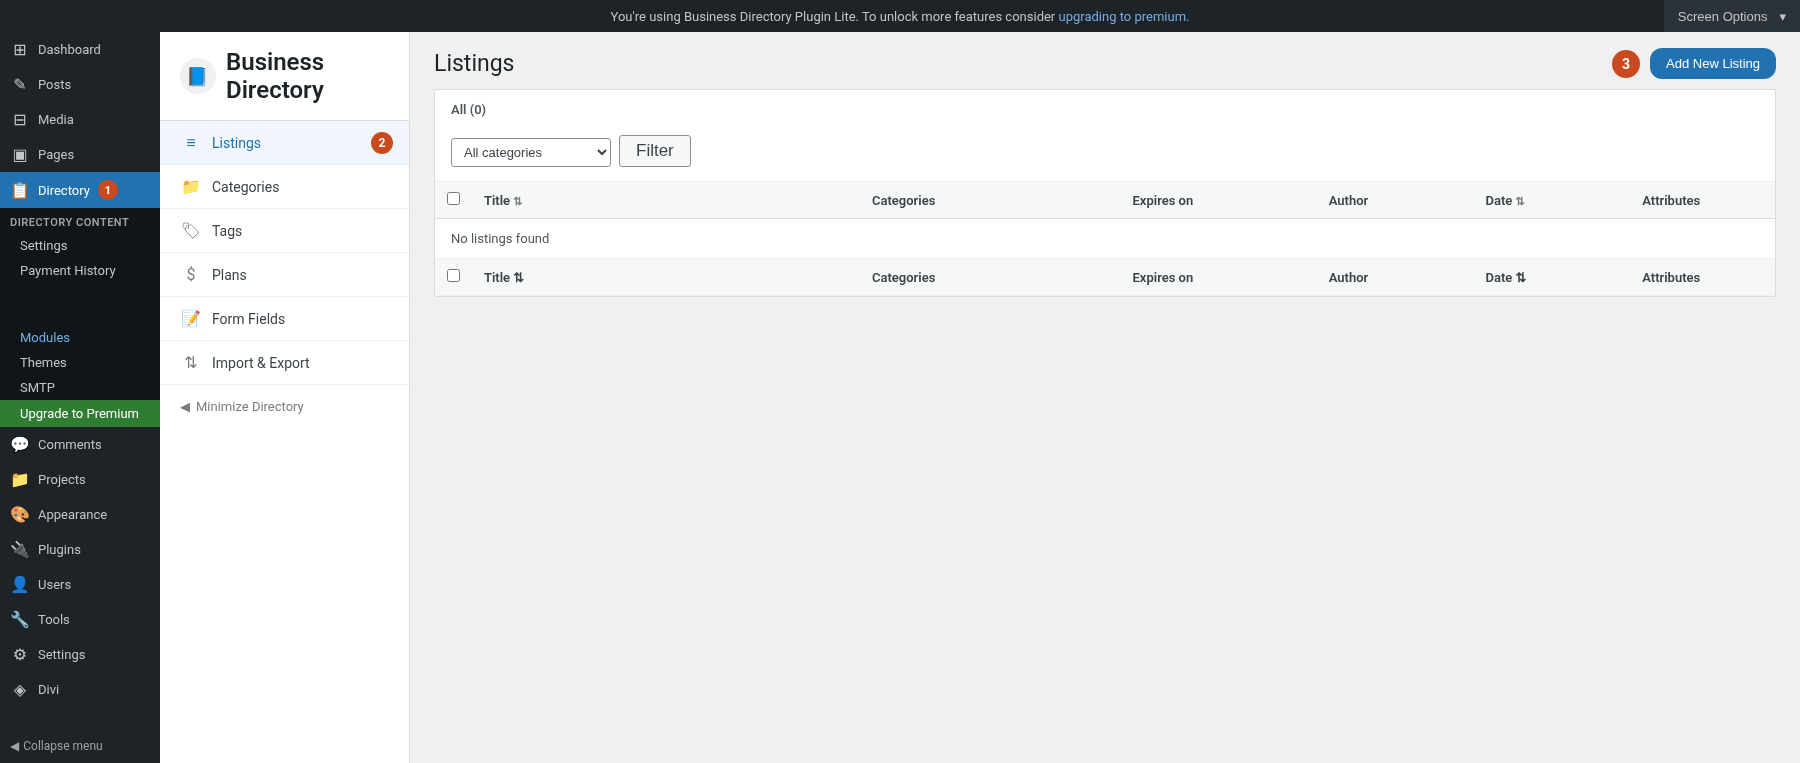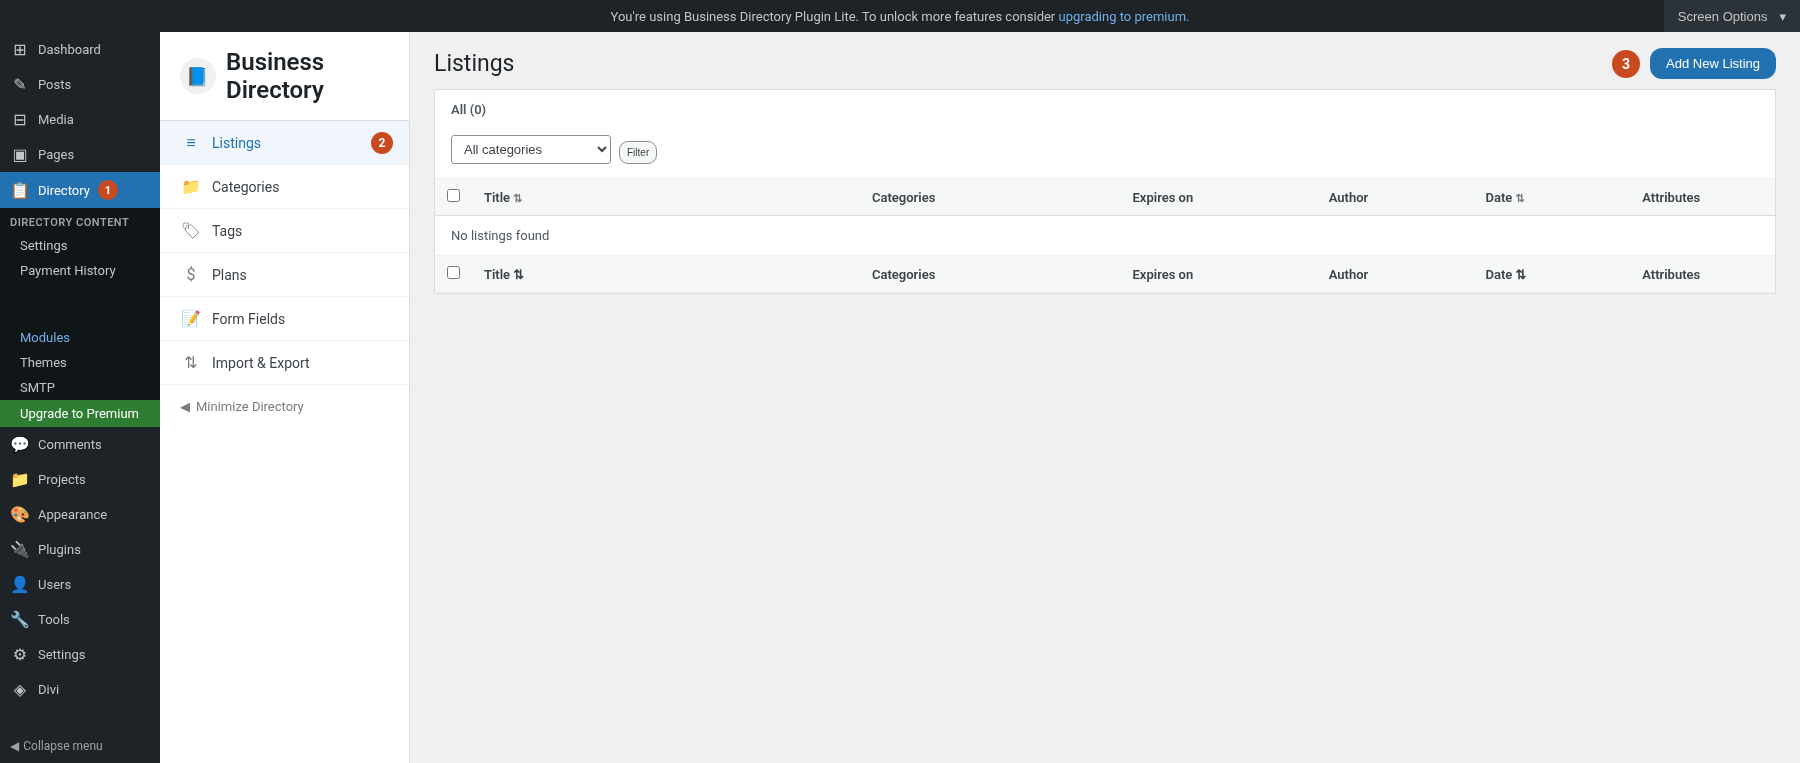--- a/index.html
+++ b/index.html
@@ -252,25 +252,25 @@
     .category-select {
       padding: 5px 8px;
       border: 1px solid #8c8f94;
       border-radius: 3px;
       font-size: 13px;
       color: #3c434a;
       background: #fff;
       min-width: 160px;
     }
     .filter-btn {
-      padding: 5px 7px;
+      padding: 5px 16px;
       background: #f6f7f7;
       border: 1px solid #8c8f94;
-      border-radius: 9px;
-      font-size: 10px;
+      border-radius: 3px;
+      font-size: 17px;
       cursor: pointer;
       color: #3c434a;
     }
 
     .listings-table {
       width: 100%;
       border-collapse: collapse;
     }
     .listings-table thead tr {
       background: #f6f7f7;

